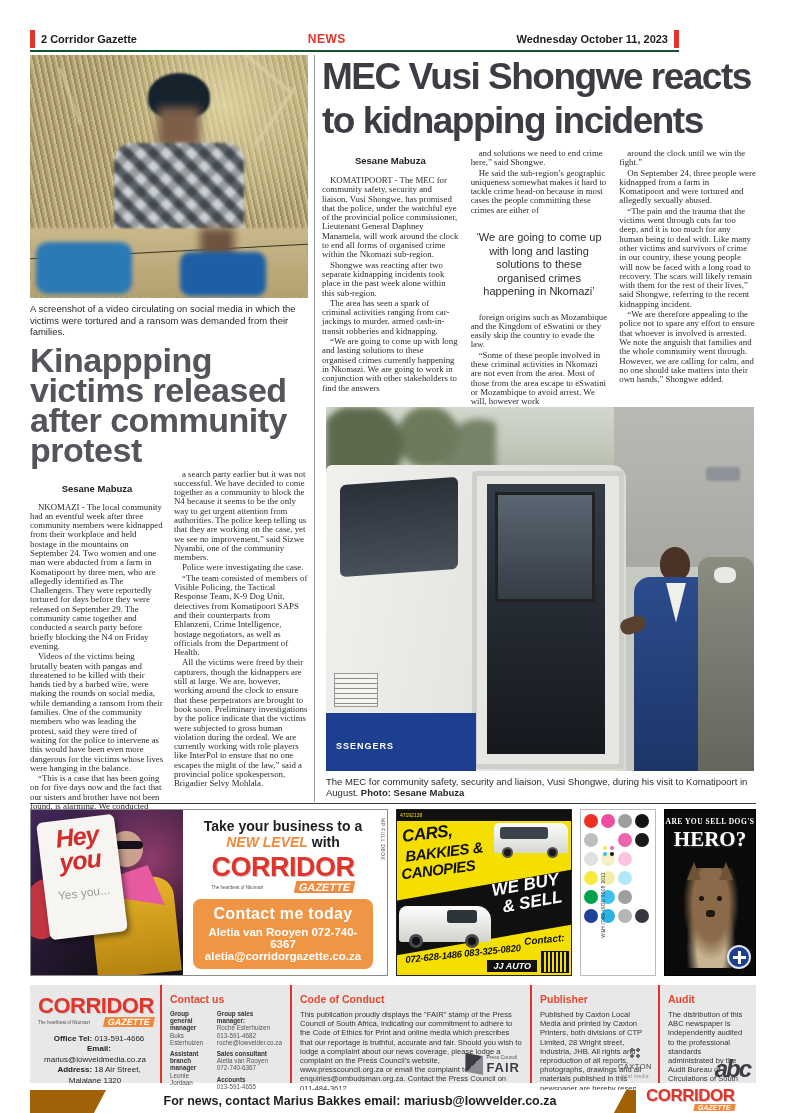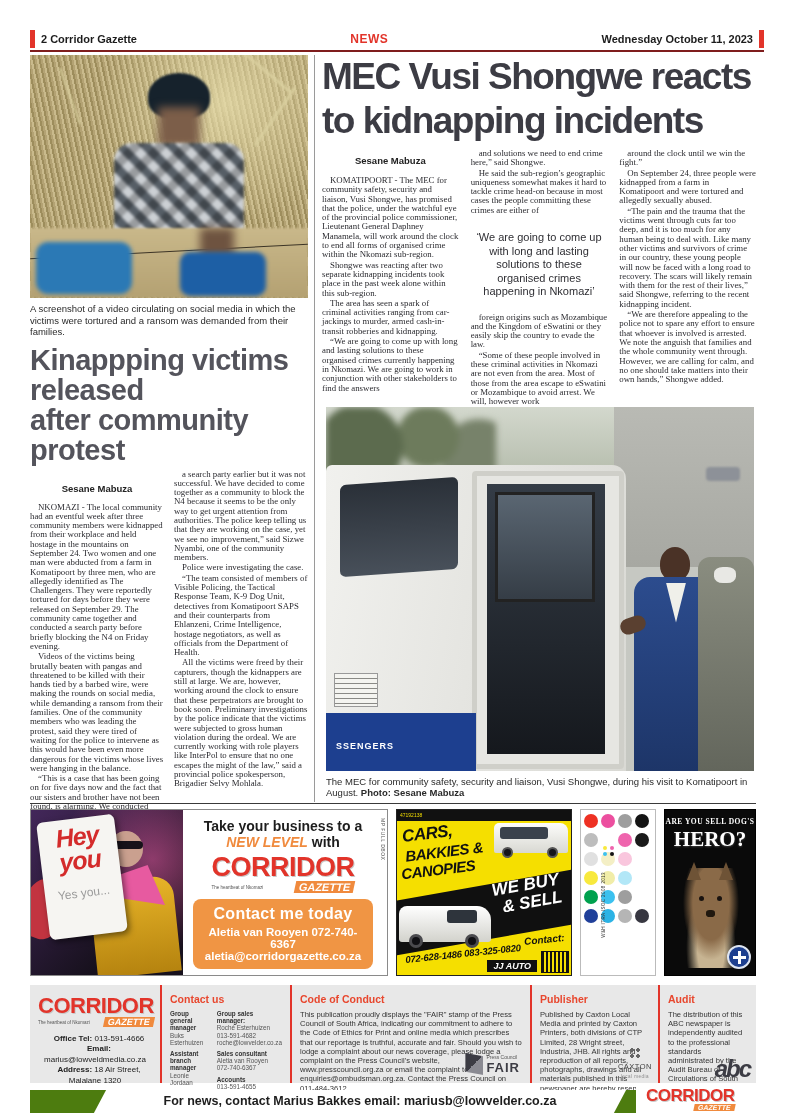--- a/index.html
+++ b/index.html
@@ -1,22 +1,22 @@
 <!DOCTYPE html>
 <html><head>
 <meta charset="utf-8">
 <style>
   * { box-sizing: border-box; margin: 0; padding: 0; }
   html,body { background:#fff; }
   body { font-family:"Liberation Sans", sans-serif; }
   #page { position:relative; width:786px; height:1113px; background:#fff; overflow:hidden; }
 
   
-  .header { position:absolute; left:30px; top:28px; width:734px; height:24px;
-            border-bottom:2px solid #7f1d1d; display:flex; align-items:center; }
+  .header { position:absolute; left:30px; top:28px; width:649px; height:24px;
+            border-bottom:2px solid #14532d; display:flex; align-items:center; }
   .hbar { width:5px; height:18px; background:#e2342a; }
   .h-edition { font-size:11px; font-weight:bold; color:#1c1c1c; margin-left:6px; }
   .h-section { flex:1; text-align:center; font-size:12px; font-weight:bold; color:#e2342a; letter-spacing:.5px; }
   .h-date { font-size:11px; font-weight:bold; color:#1c1c1c; margin-right:6px; }
 
   
   .serifbody p { font-family:"Liberation Serif", serif; font-size:8.8px; line-height:9.3px;
                  color:#2b2b30; text-indent:8px; margin:0; text-align:left; }
   .byline { text-align:center; font-size:9.5px; font-weight:bold; color:#222; }
   .caption { font-size:9.5px; line-height:11.5px; color:#2a2a2a; }
@@ -34,21 +34,21 @@
   .pv-sweater { position:absolute; left:84px; top:88px; width:130px; height:92px; border-radius:18px 18px 0 0; filter:blur(1.5px);
     background: repeating-linear-gradient(45deg, #ccd0d4 0 9px, #565e66 9px 18px),
                 repeating-linear-gradient(-45deg, rgba(255,255,255,.35) 0 9px, rgba(0,0,0,.25) 9px 18px);
     background-blend-mode:multiply; }
   .pv-ground { position:absolute; left:0; bottom:0; width:278px; height:70px; background:linear-gradient(#c9b88a,#b4a172); filter:blur(1px); }
   .pv-blue1 { position:absolute; left:6px; bottom:4px; width:96px; height:52px; background:#2b79b5; border-radius:12px; filter:blur(2px); }
   .pv-blue2 { position:absolute; left:150px; bottom:2px; width:86px; height:44px; background:#1d5fa5; border-radius:10px; filter:blur(2px); }
   .pv-face2 { position:absolute; left:170px; bottom:40px; width:34px; height:30px; background:#6e5340; filter:blur(4px); }
   .pv-wire { position:absolute; left:0; bottom:46px; width:278px; height:1px; background:#3c3426; transform:rotate(-3deg); }
   .left-caption { margin-top:5px; }
-  .left-headline { margin-top:7px; font-size:29px; line-height:30px; color:#54545c; letter-spacing:-.5px; }
+  .left-headline { margin-top:7px; font-size:34px; line-height:30px; color:#54545c; letter-spacing:-.5px; }
   .left-cols { display:flex; gap:10px; margin-top:5px; }
   .left-cols .col { width:134px; }
   .left-byline { margin-top:13px; margin-bottom:9px; }
   .serifbody p + p { margin-top:1px; }
 
   
   .main-region { position:absolute; left:322px; top:55px; width:434px; }
   .main-headline { font-size:37px; line-height:44px; font-weight:bold; color:#3c3c44; letter-spacing:-1.5px; }
   .main-cols { display:flex; gap:12px; margin-top:6px; min-height:250px; }
   .main-cols .col { width:137px; }
@@ -189,21 +189,21 @@
   .fs-pub { width:128px; position:relative; }
   .caxton { position:absolute; right:6px; bottom:4px; font-size:7.5px; color:#444; letter-spacing:.5px; display:flex; align-items:center; gap:3px;flex-direction:column; }
   .caxton .dots { width:12px; height:12px; background:
       radial-gradient(circle 2px at 3px 3px,#666 98%,transparent), radial-gradient(circle 2px at 9px 3px,#666 98%,transparent),
       radial-gradient(circle 2px at 3px 9px,#666 98%,transparent), radial-gradient(circle 2px at 9px 9px,#666 98%,transparent); }
   .caxton .sub { font-size:4.5px; color:#888; }
   .fs-audit { flex:1; position:relative; }
   .abc-logo { position:absolute; right:6px; bottom:4px; font-size:24px; font-weight:bold; font-style:italic; color:#3c3c44; letter-spacing:-2px; line-height:20px; }
 
   
-  .bottom-bar { position:absolute; left:30px; top:1090px; width:726px; height:23px; background:#4d7c0f; }
+  .bottom-bar { position:absolute; left:30px; top:1090px; width:726px; height:23px; background:#a16207; }
   .bb-white { position:absolute; left:70px; top:0; width:520px; height:23px; background:#fff; transform:skewX(-28deg); }
   .bb-text { position:absolute; left:90px; top:4px; width:480px; text-align:center; font-size:12.5px; font-weight:bold; color:#1d1d1d; }
   .bb-logo { position:absolute; right:0; top:-6px; width:120px; height:29px; background:#fff; padding:2px 6px 0 10px; }
 
   .clabel { display:block; }
 </style>
 </head>
 <body>
 
 <div id="page">

